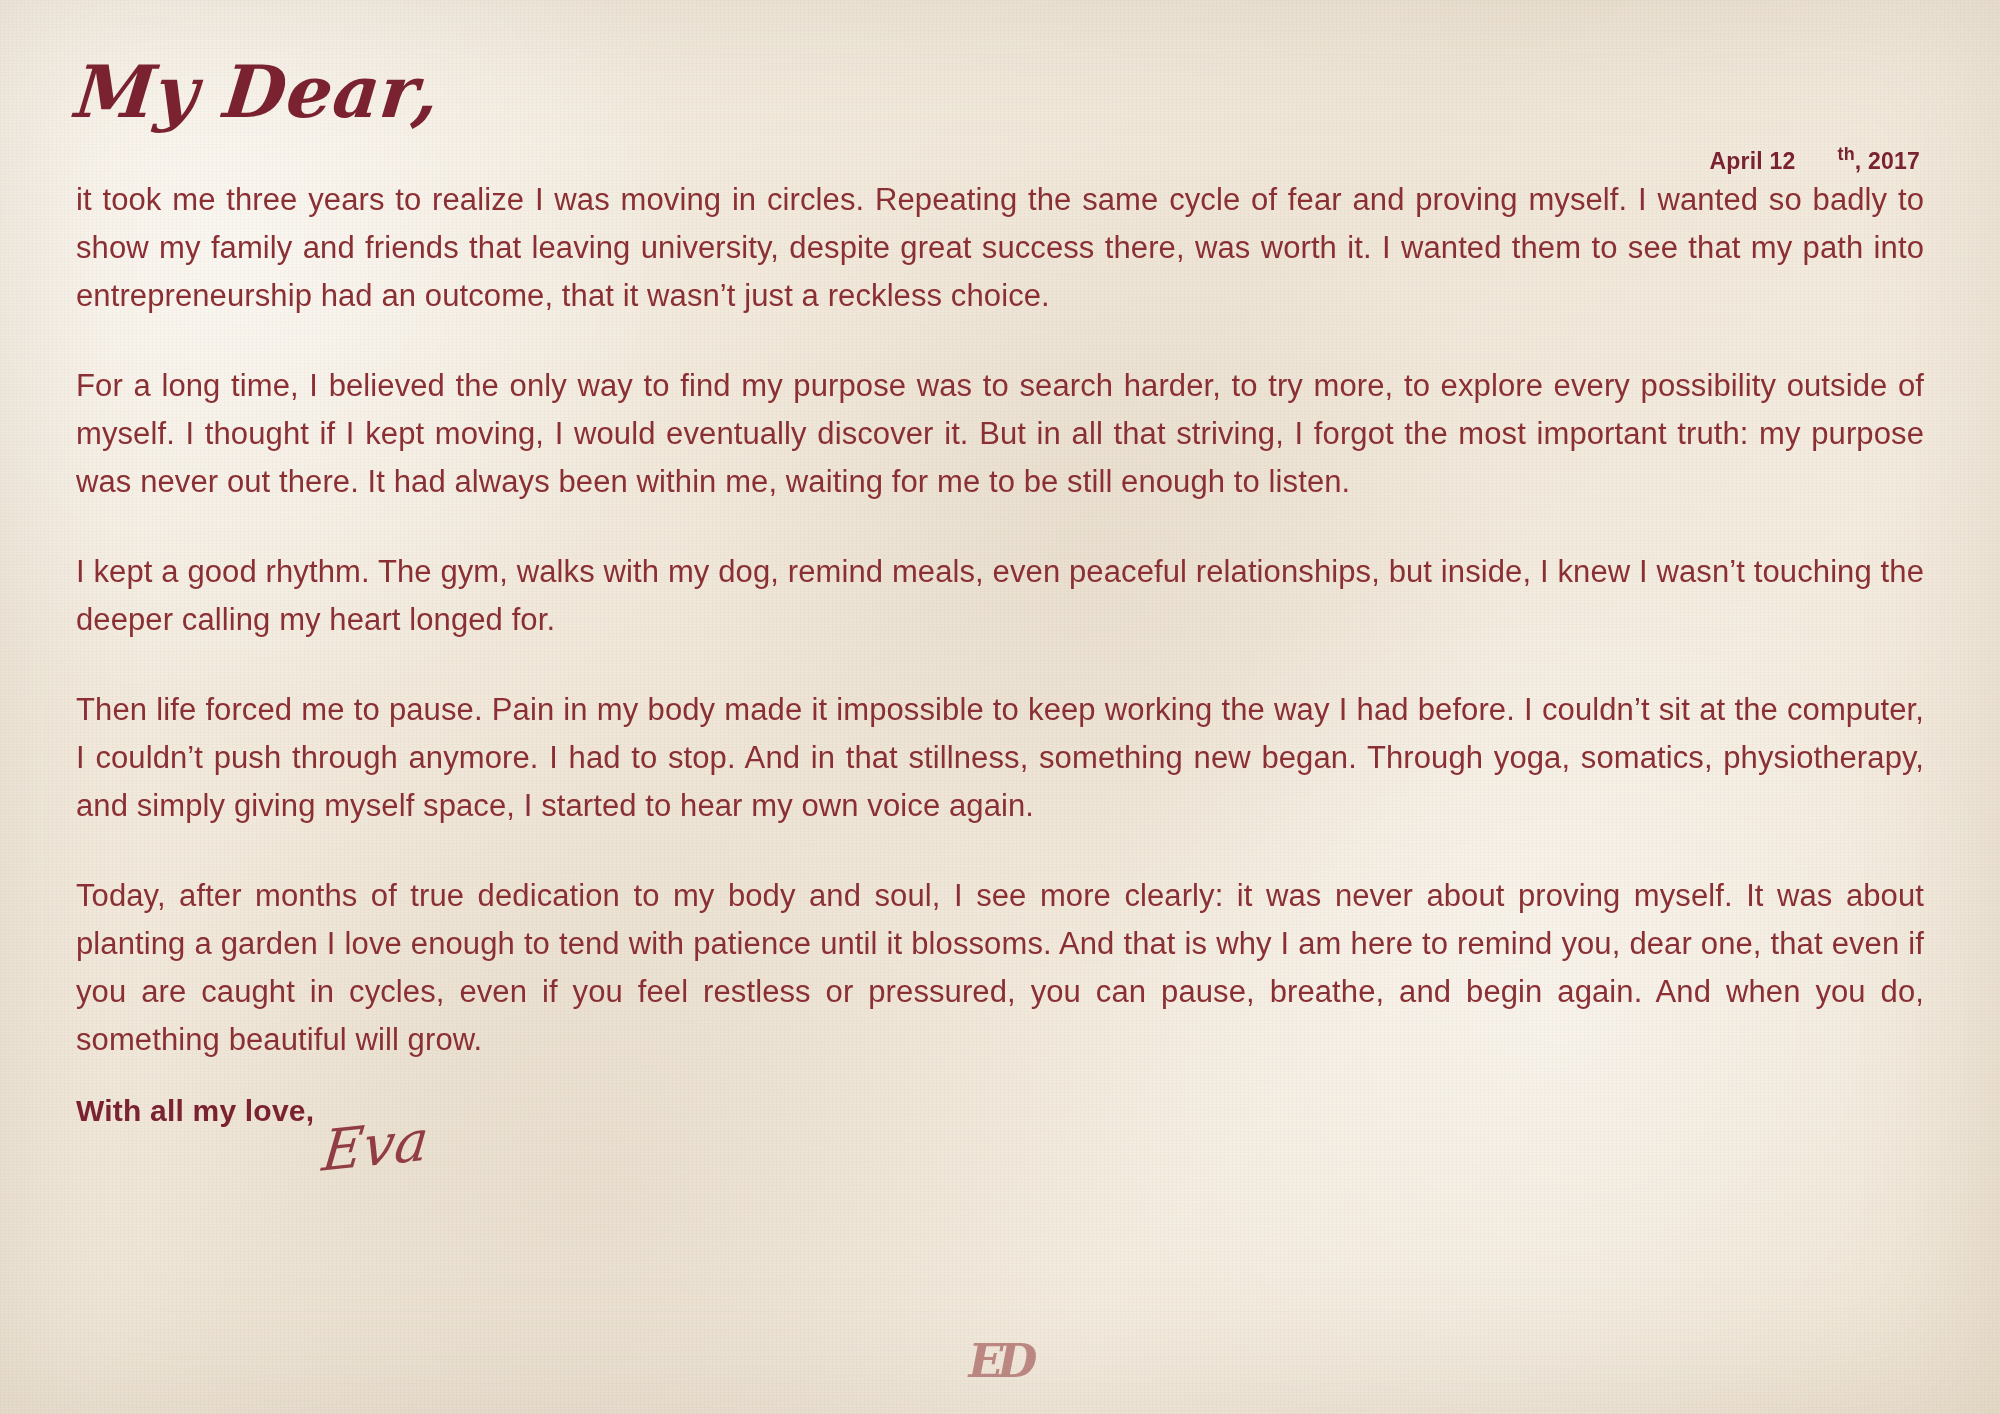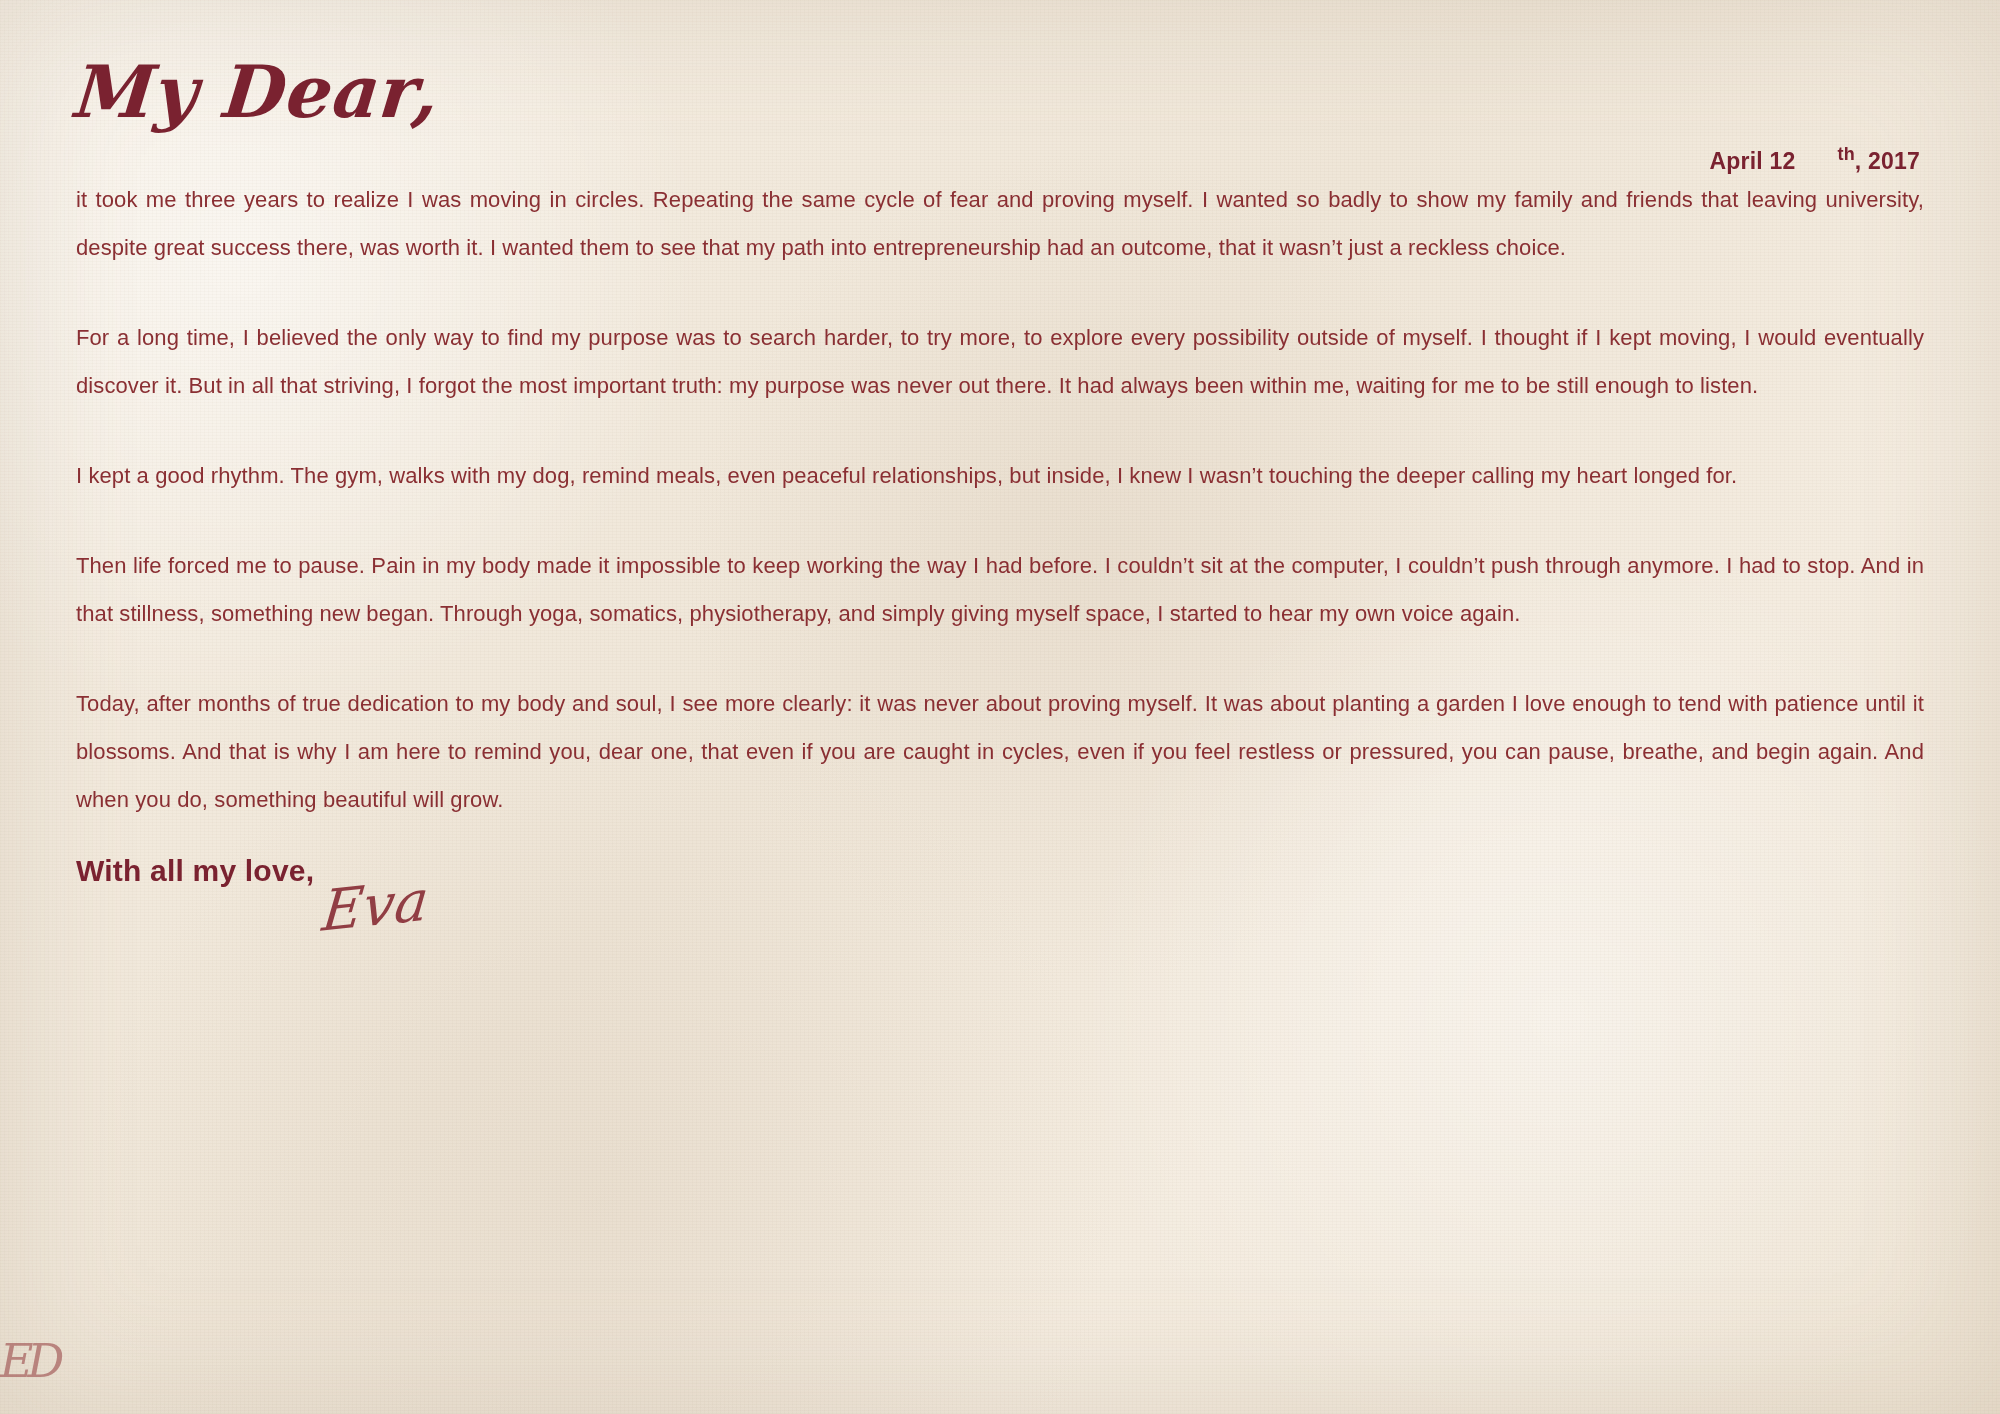--- a/index.html
+++ b/index.html
@@ -93,21 +93,21 @@
 
   .body-copy {
     margin-top: 6px;
   }
 
   .body-copy p {
     margin: 0 0 42px 0;
     text-align: justify;
     text-justify: inter-word;
     font-family: "Liberation Sans", sans-serif;
-    font-size: 22px;
+    font-size: 31px;
     line-height: 48px;
     color: #8a2f33;
     letter-spacing: 0.1px;
   }
   .body-copy p.last {
     margin-bottom: 30px;
     text-align: left;
   }
   .body-copy p.justify-last {
     text-align: justify;
@@ -131,21 +131,23 @@
     transform: rotate(-6deg) skewX(-12deg);
     transform-origin: left top;
     opacity: 0.92;
   }
 
   .monogram {
     position: absolute;
     left: 0;
     right: 0;
     bottom: 26px;
+    text-align: center;
     z-index: 4;
+    font-weight: bold;
   }
   .monogram span {
     font-family: "DejaVu Serif", serif;
     font-style: italic;
     font-size: 46px;
     color: #9b4a4a;
     opacity: 0.6;
     letter-spacing: -6px;
   }
 </style>

